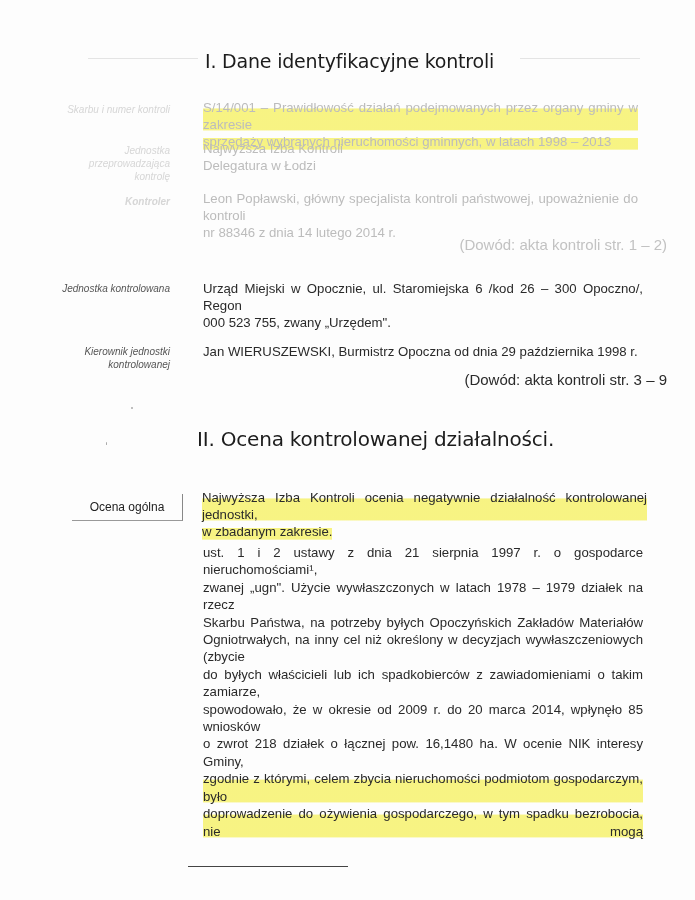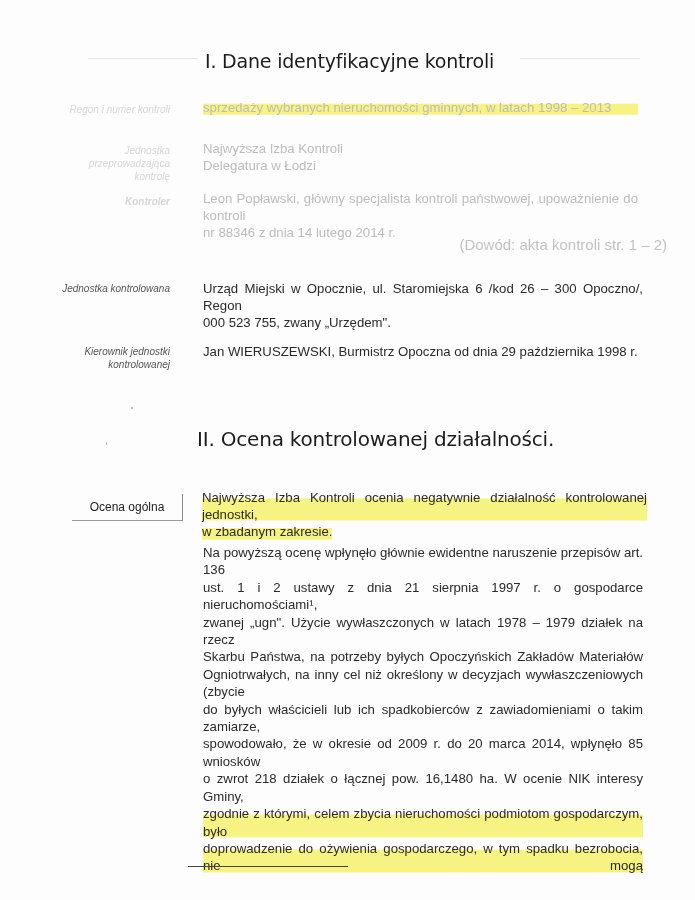--- a/index.html
+++ b/index.html
@@ -33,23 +33,24 @@
 <body>
 
 <div class="page">
 
   <div class="scan-line" style="left:88px; top:58px; width:110px;"></div>
   <div class="scan-line" style="left:380px; top:58px; width:40px;"></div>
   <div class="scan-line" style="left:520px; top:58px; width:120px;"></div>
 
   <div class="h1" style="top:50px;">I. Dane identyfikacyjne kontroli</div>
 
-  <div class="label faded" style="left:62px; top:103px;">Regon i numer kontroli</div>
+  <div class="label faded" style="left:62px; top:103px;">Skarbu i numer kontroli</div>
   <div class="text faded just" style="top:99px;">
     <div class="lines">
+      <span class="hl">S/14/001 – Prawidłowość działań podejmowanych przez organy gminy w zakresie</span>
       <span class="hl last">sprzedaży wybranych nieruchomości gminnych, w latach 1998 – 2013</span>
     </div>
   </div>
 
   <div class="label faded" style="left:62px; top:144px;">Jednostka przeprowadzająca kontrolę</div>
   <div class="text faded" style="top:140px;">
     <div class="lines">
       <span>Najwyższa Izba Kontroli</span>
       <span>Delegatura w Łodzi</span>
     </div>
@@ -71,37 +72,37 @@
       <span class="last">000 523 755, zwany „Urzędem".</span>
     </div>
   </div>
 
   <div class="label" style="left:62px; top:345px;">Kierownik jednostki kontrolowanej</div>
   <div class="text" style="top:343px; width:460px;">
     <div class="lines">
       <span>Jan WIERUSZEWSKI, Burmistrz Opoczna od dnia 29 października 1998 r.</span>
     </div>
   </div>
+  <div class="evidence" style="top:371px; right:28px;">(Dowód: akta kontroli str. 3 – 9</div>
 
   <div class="dot" style="left:131px; top:407px;"></div>
   <div class="dot" style="left:106px; top:442px; height:3px; width:1px;"></div>
 
   <div class="h1" style="top:427px; left:197px; font-size:20px;">II. Ocena kontrolowanej działalności.</div>
 
   <div class="ocena-box">Ocena ogólna</div>
   <div class="text just" style="top:489px; left:202px; width:445px;">
     <div class="lines">
       <span class="hl">Najwyższa Izba Kontroli ocenia negatywnie działalność kontrolowanej jednostki,</span>
       <span class="hl last" style="display:inline-block;">w zbadanym zakresie.</span>
     </div>
   </div>
 
   <div class="text just" style="top:544px; left:203px; width:440px; line-height:17.4px;">
     <div class="lines">
-      <span>Na powyższą ocenę wpłynęło głównie ewidentne naruszenie przepisów art. 136</span>
       <span>ust. 1 i 2 ustawy z dnia 21 sierpnia 1997 r. o gospodarce nieruchomościami¹,</span>
       <span>zwanej „ugn". Użycie wywłaszczonych w latach 1978 – 1979 działek na rzecz</span>
       <span>Skarbu Państwa, na potrzeby byłych Opoczyńskich Zakładów Materiałów</span>
       <span>Ogniotrwałych, na inny cel niż określony w decyzjach wywłaszczeniowych (zbycie</span>
       <span>do byłych właścicieli lub ich spadkobierców z zawiadomieniami o takim zamiarze,</span>
       <span>spowodowało, że w okresie od 2009 r. do 20 marca 2014, wpłynęło 85 wniosków</span>
       <span>o zwrot 218 działek o łącznej pow. 16,1480 ha.  W ocenie NIK interesy Gminy,</span>
       <span class="hl">zgodnie z którymi, celem zbycia nieruchomości podmiotom gospodarczym, było</span>
       <span class="hl">doprowadzenie do ożywienia gospodarczego, w tym spadku bezrobocia, nie mogą</span>
 

